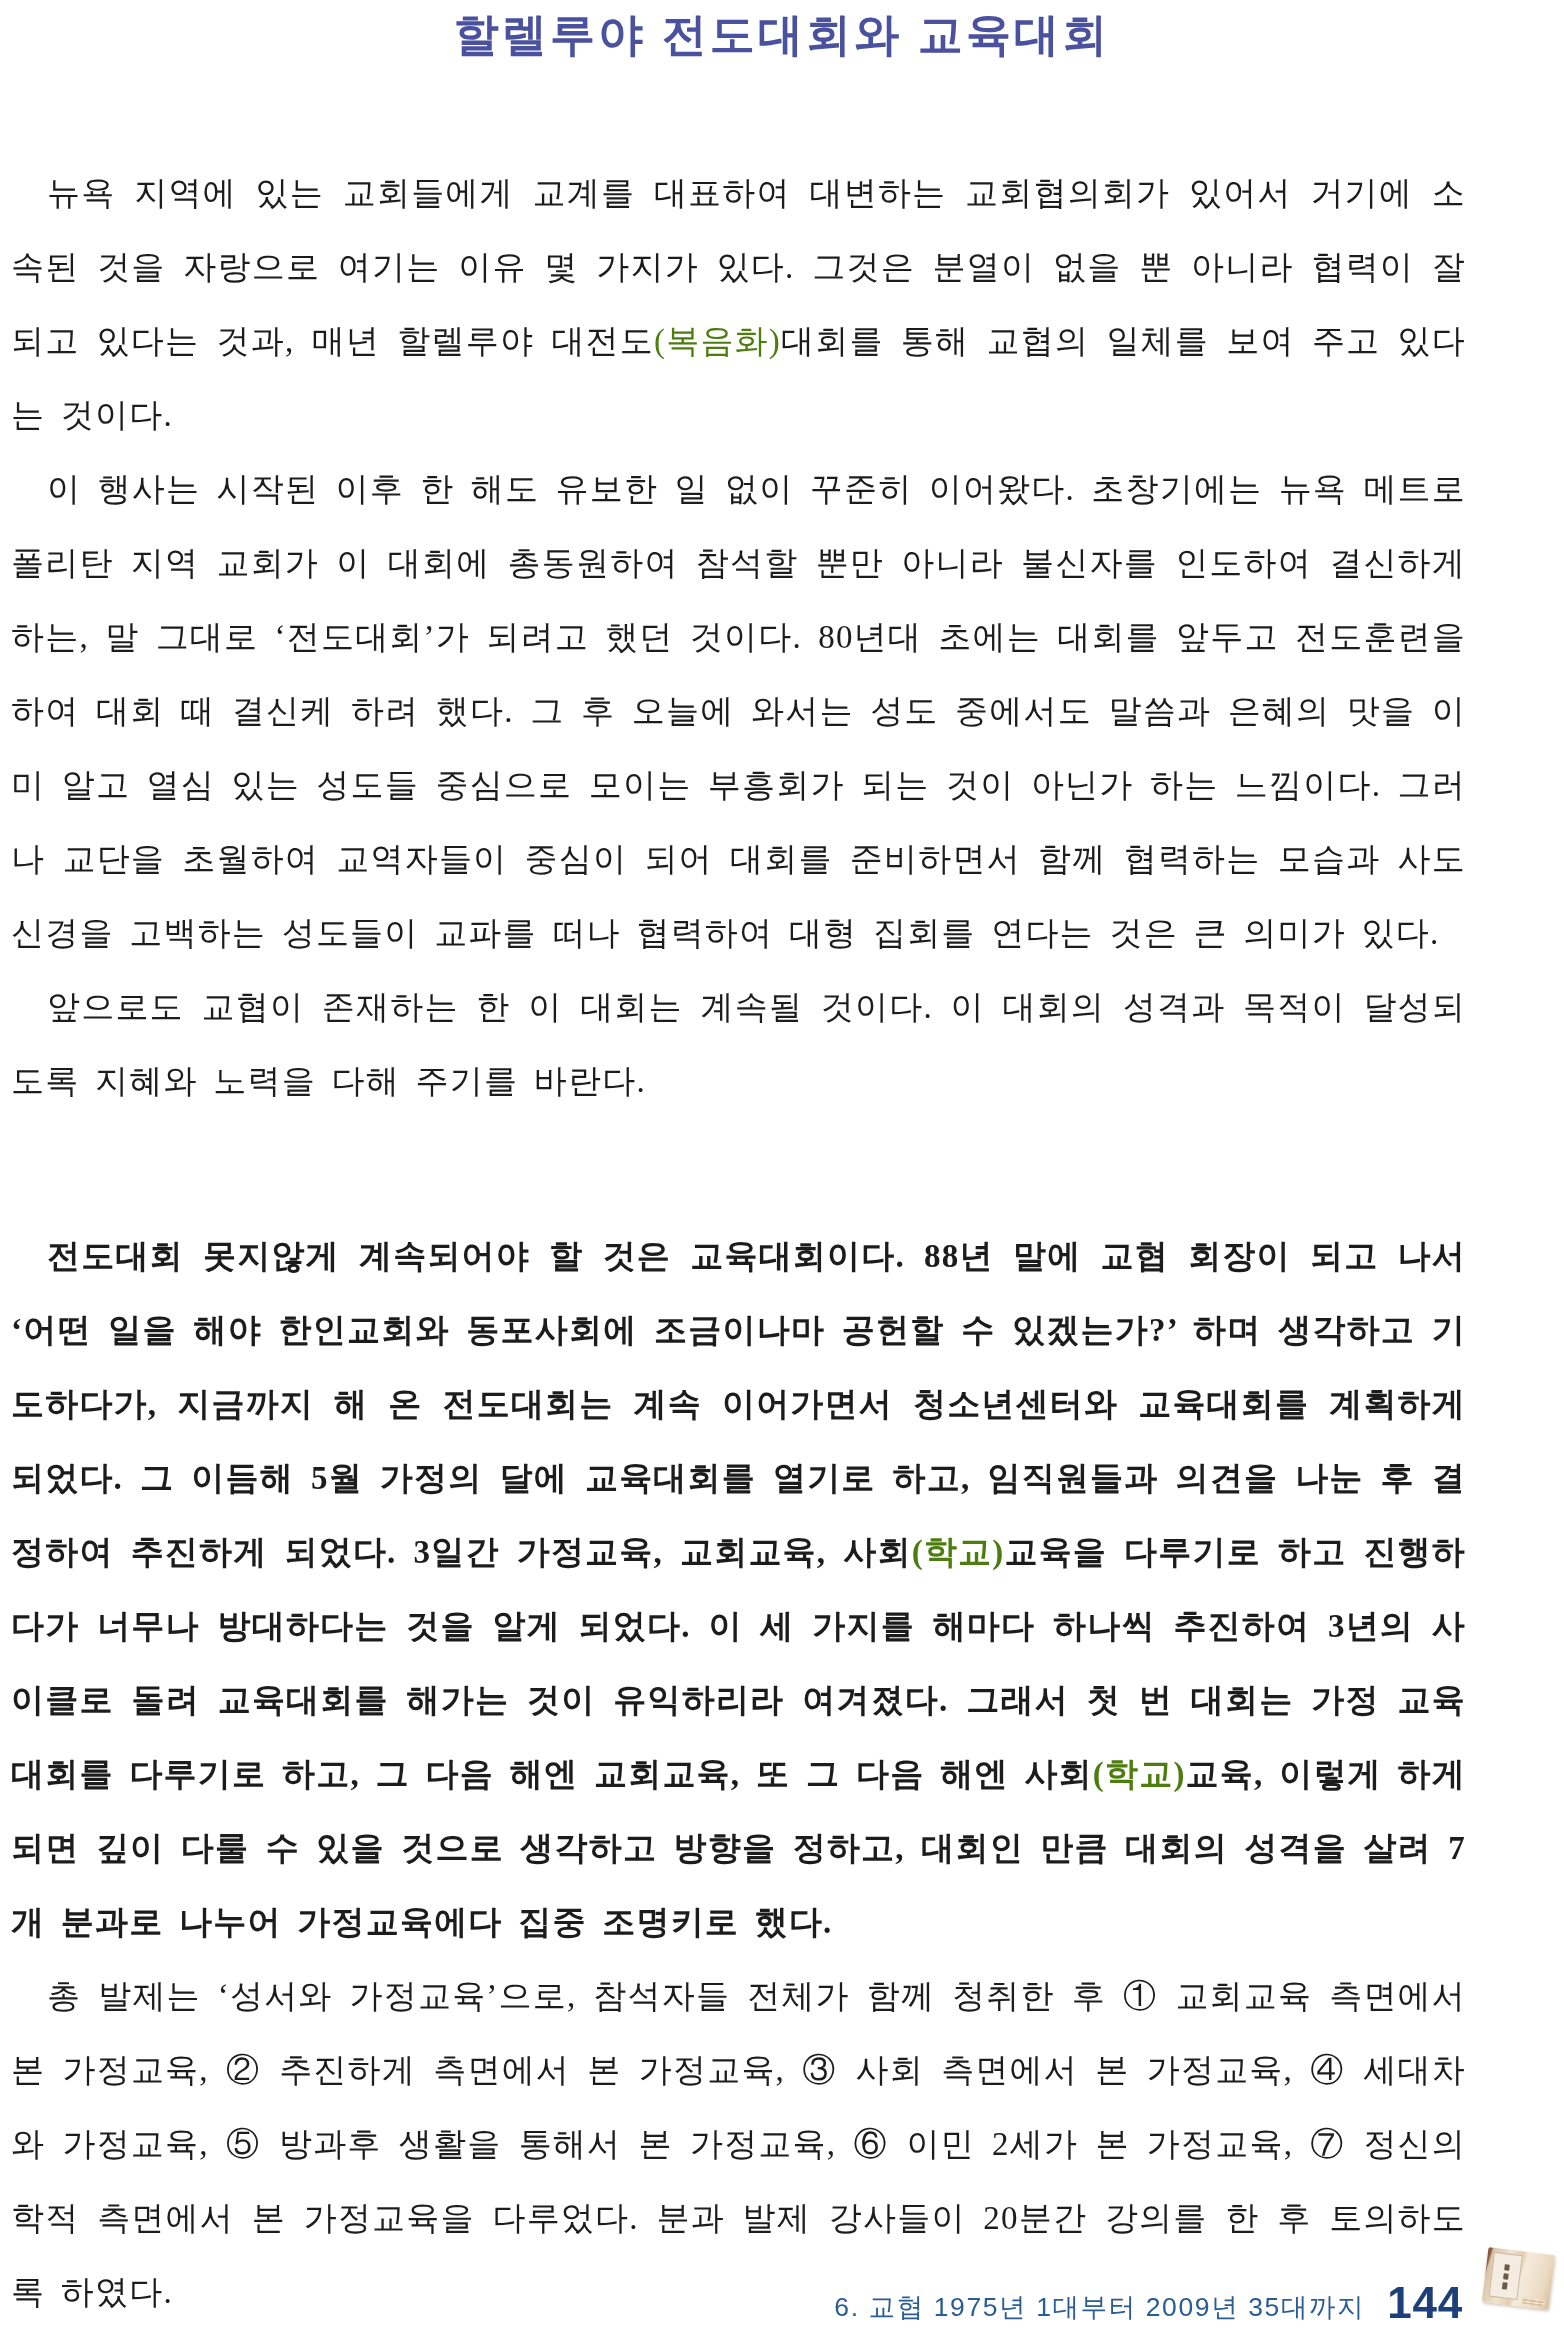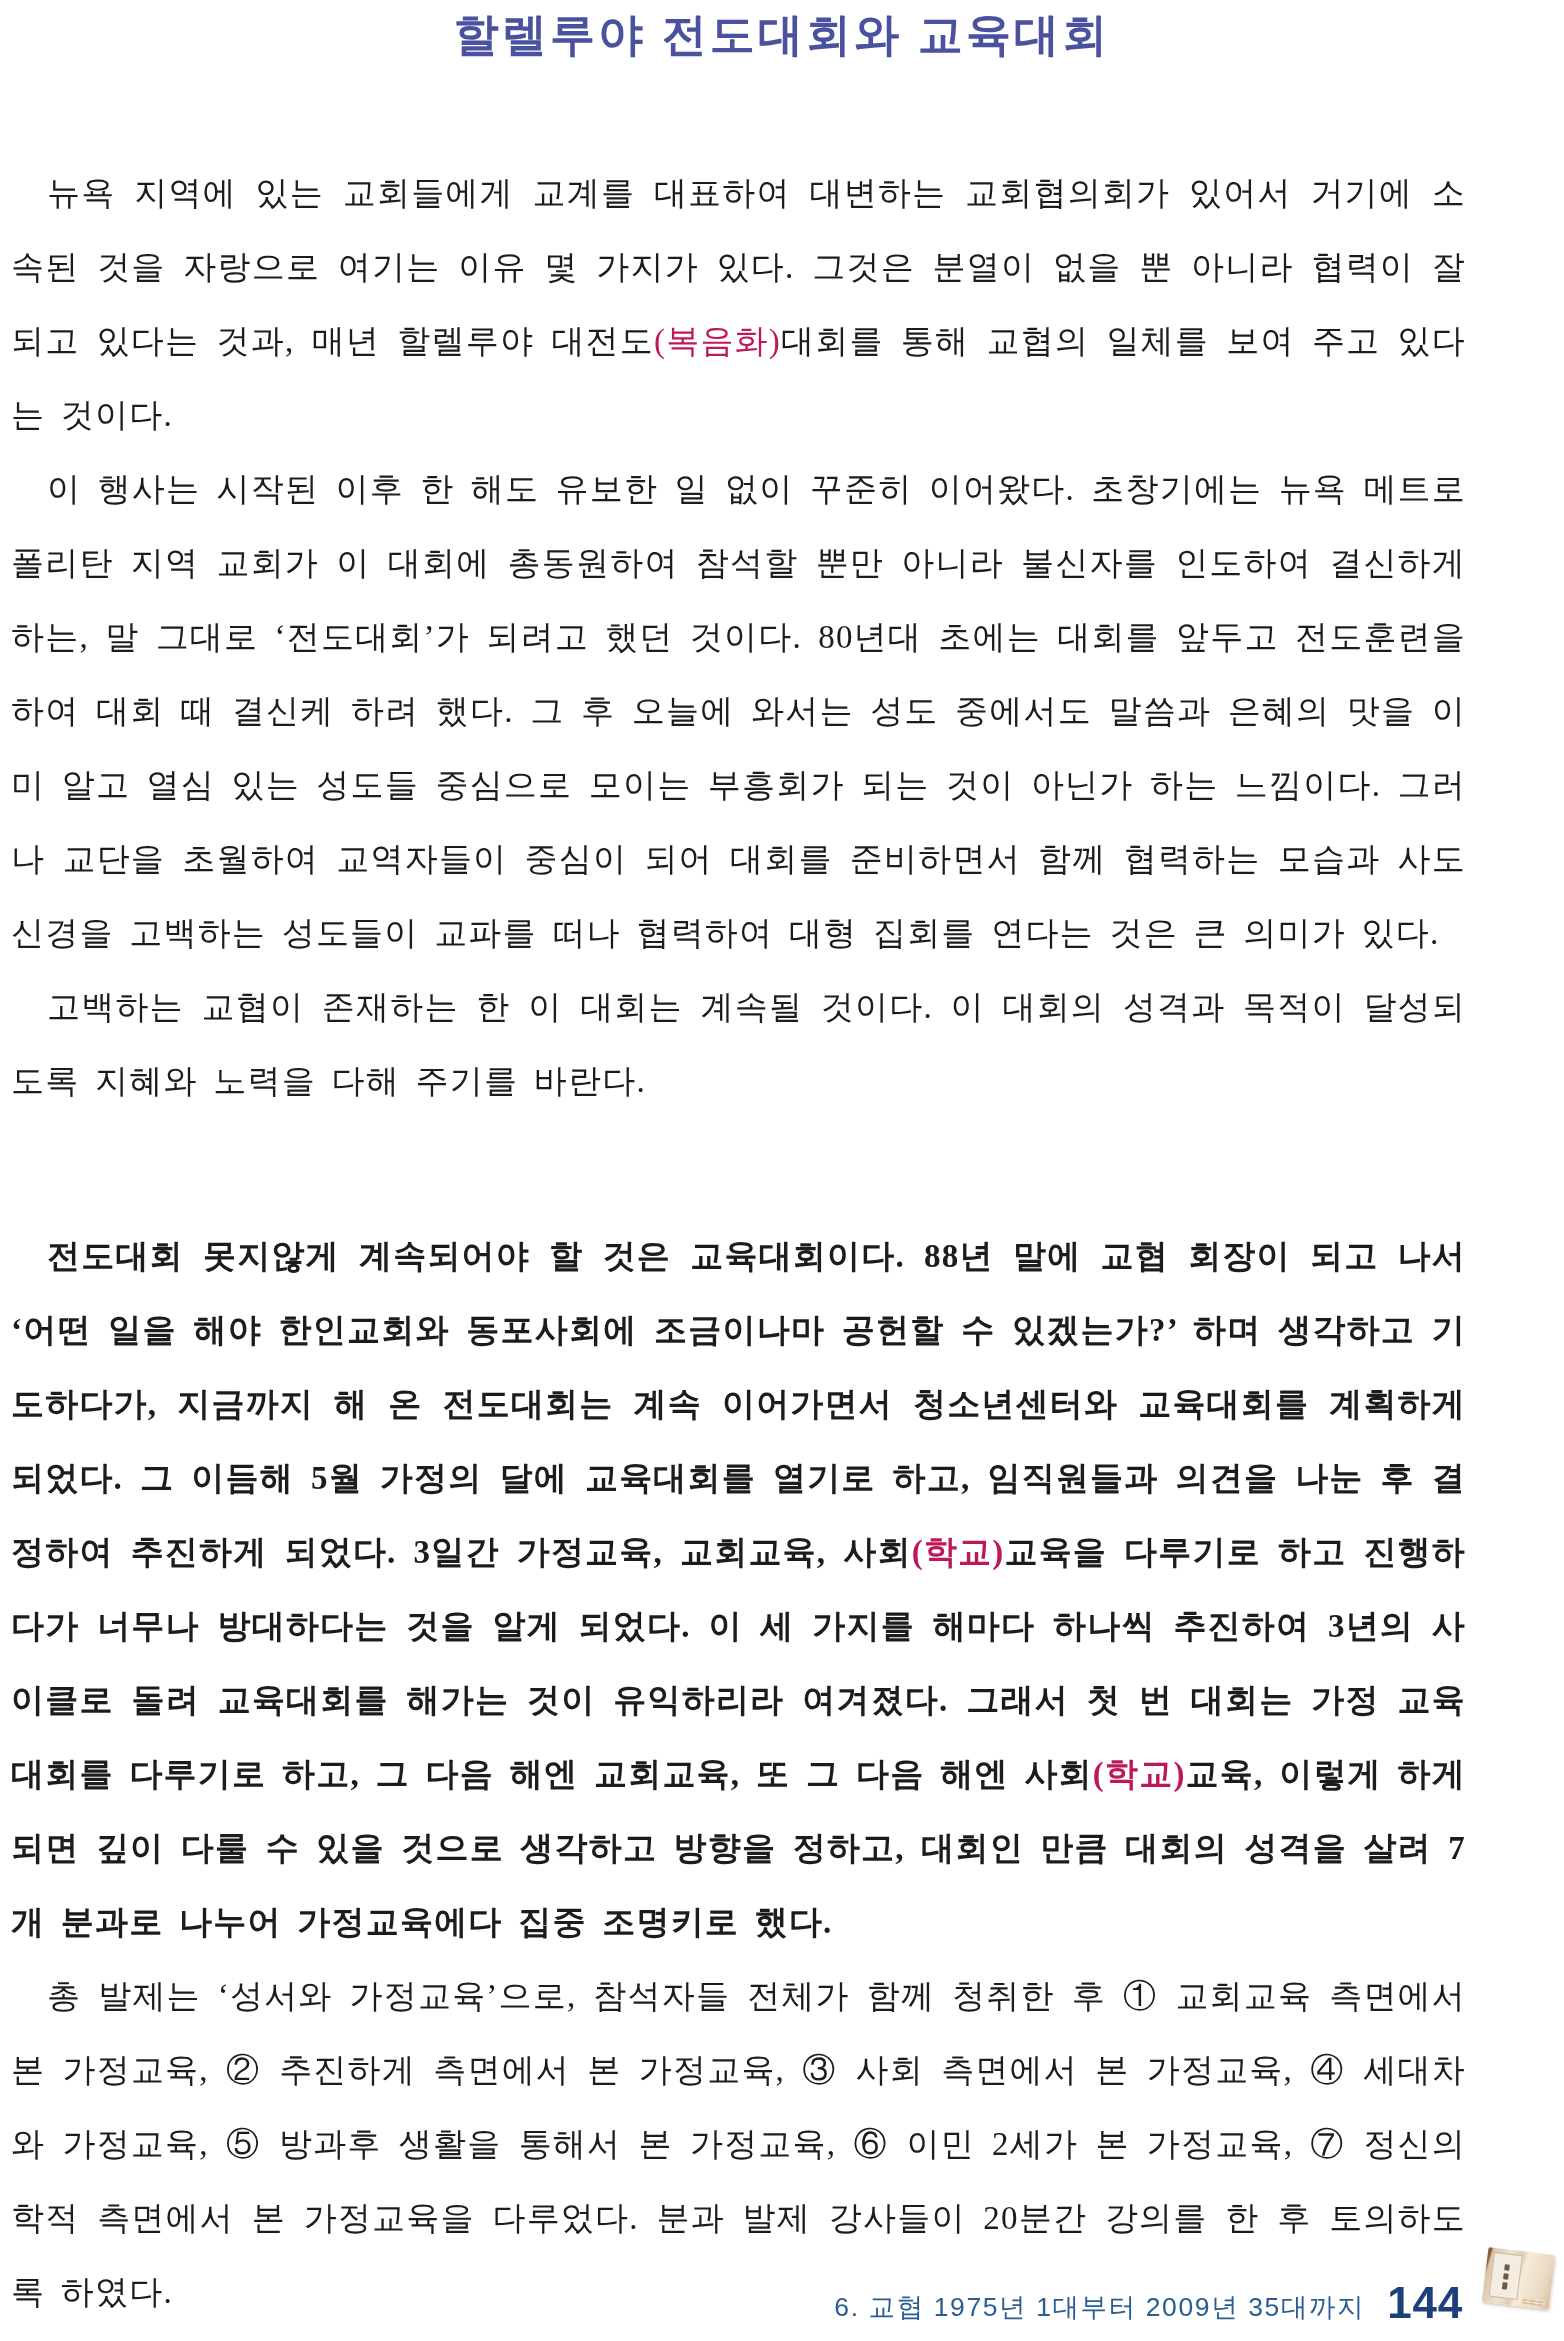--- a/index.html
+++ b/index.html
@@ -34,21 +34,21 @@
     line-height: 74px;
     letter-spacing: 1.2px;
     word-spacing: 6.2px;
     text-align: justify;
   }
   .para {
     margin: 0;
     text-indent: 36px;
   }
   .para.gap { margin-top: 101px; font-weight: bold; }
-  .annot { color: #be185d; }
+  .annot { color: #4d7c0f; }
   .footer {
     position: absolute;
     left: 0;
     right: 101px;
     bottom: 17px;
     display: flex;
     justify-content: flex-end;
     align-items: flex-end;
     gap: 22px;
     font-family: "Liberation Sans", "DejaVu Sans", sans-serif;
@@ -120,21 +120,21 @@
 </head>
 <body>
 
 <div class="page">
 
   <h1 class="title">할렐루야 전도대회와 교육대회</h1>
 
   <div class="body-text">
       <p class="para"><span>뉴욕 지역에 있는 교회들에게 교계를 대표하여 대변하는 교회협의회가 있어서 거기에 소속된 것을 자랑으로 여기는 이유 몇 가지가 있다. 그것은 분열이 없을 뿐 아니라 협력이 잘되고 있다는 것과, 매년 할렐루야 대전도</span><span class="annot">(복음화)</span><span>대회를 통해 교협의 일체를 보여 주고 있다는 것이다.</span></p>
       <p class="para"><span>이 행사는 시작된 이후 한 해도 유보한 일 없이 꾸준히 이어왔다. 초창기에는 뉴욕 메트로폴리탄 지역 교회가 이 대회에 총동원하여 참석할 뿐만 아니라 불신자를 인도하여 결신하게 하는, 말 그대로 ‘전도대회’가 되려고 했던 것이다. 80년대 초에는 대회를 앞두고 전도훈련을 하여 대회 때 결신케 하려 했다. 그 후 오늘에 와서는 성도 중에서도 말씀과 은혜의 맛을 이미 알고 열심 있는 성도들 중심으로 모이는 부흥회가 되는 것이 아닌가 하는 느낌이다. 그러나 교단을 초월하여 교역자들이 중심이 되어 대회를 준비하면서 함께 협력하는 모습과 사도신경을 고백하는 성도들이 교파를 떠나 협력하여 대형 집회를 연다는 것은 큰 의미가 있다.</span></p>
-      <p class="para"><span>고백하는 교협이 존재하는 한 이 대회는 계속될 것이다. 이 대회의 성격과 목적이 달성되도록 지혜와 노력을 다해 주기를 바란다.</span></p>
+      <p class="para"><span>앞으로도 교협이 존재하는 한 이 대회는 계속될 것이다. 이 대회의 성격과 목적이 달성되도록 지혜와 노력을 다해 주기를 바란다.</span></p>
       <p class="para gap"><span>전도대회 못지않게 계속되어야 할 것은 교육대회이다. 88년 말에 교협 회장이 되고 나서 ‘어떤 일을 해야 한인교회와 동포사회에 조금이나마 공헌할 수 있겠는가?’ 하며 생각하고 기도하다가, 지금까지 해 온 전도대회는 계속 이어가면서 청소년센터와 교육대회를 계획하게 되었다. 그 이듬해 5월 가정의 달에 교육대회를 열기로 하고, 임직원들과 의견을 나눈 후 결정하여 추진하게 되었다. 3일간 가정교육, 교회교육, 사회</span><span class="annot">(학교)</span><span>교육을 다루기로 하고 진행하다가 너무나 방대하다는 것을 알게 되었다. 이 세 가지를 해마다 하나씩 추진하여 3년의 사이클로 돌려 교육대회를 해가는 것이 유익하리라 여겨졌다. 그래서 첫 번 대회는 가정 교육대회를 다루기로 하고, 그 다음 해엔 교회교육, 또 그 다음 해엔 사회</span><span class="annot">(학교)</span><span>교육, 이렇게 하게 되면 깊이 다룰 수 있을 것으로 생각하고 방향을 정하고, 대회인 만큼 대회의 성격을 살려 7개 분과로 나누어 가정교육에다 집중 조명키로 했다.</span></p>
       <p class="para"><span>총 발제는 ‘성서와 가정교육’으로, 참석자들 전체가 함께 청취한 후 ① 교회교육 측면에서 본 가정교육, ② 추진하게 측면에서 본 가정교육, ③ 사회 측면에서 본 가정교육, ④ 세대차와 가정교육, ⑤ 방과후 생활을 통해서 본 가정교육, ⑥ 이민 2세가 본 가정교육, ⑦ 정신의학적 측면에서 본 가정교육을 다루었다. 분과 발제 강사들이 20분간 강의를 한 후 토의하도록 하였다.</span></p>
     </div>
 
   <div class="footer">
     <span class="footer-section">6. 교협 1975년 1대부터 2009년 35대까지</span>
     <span class="page-number">144</span>
   </div>
 
   <div class="book-img">

